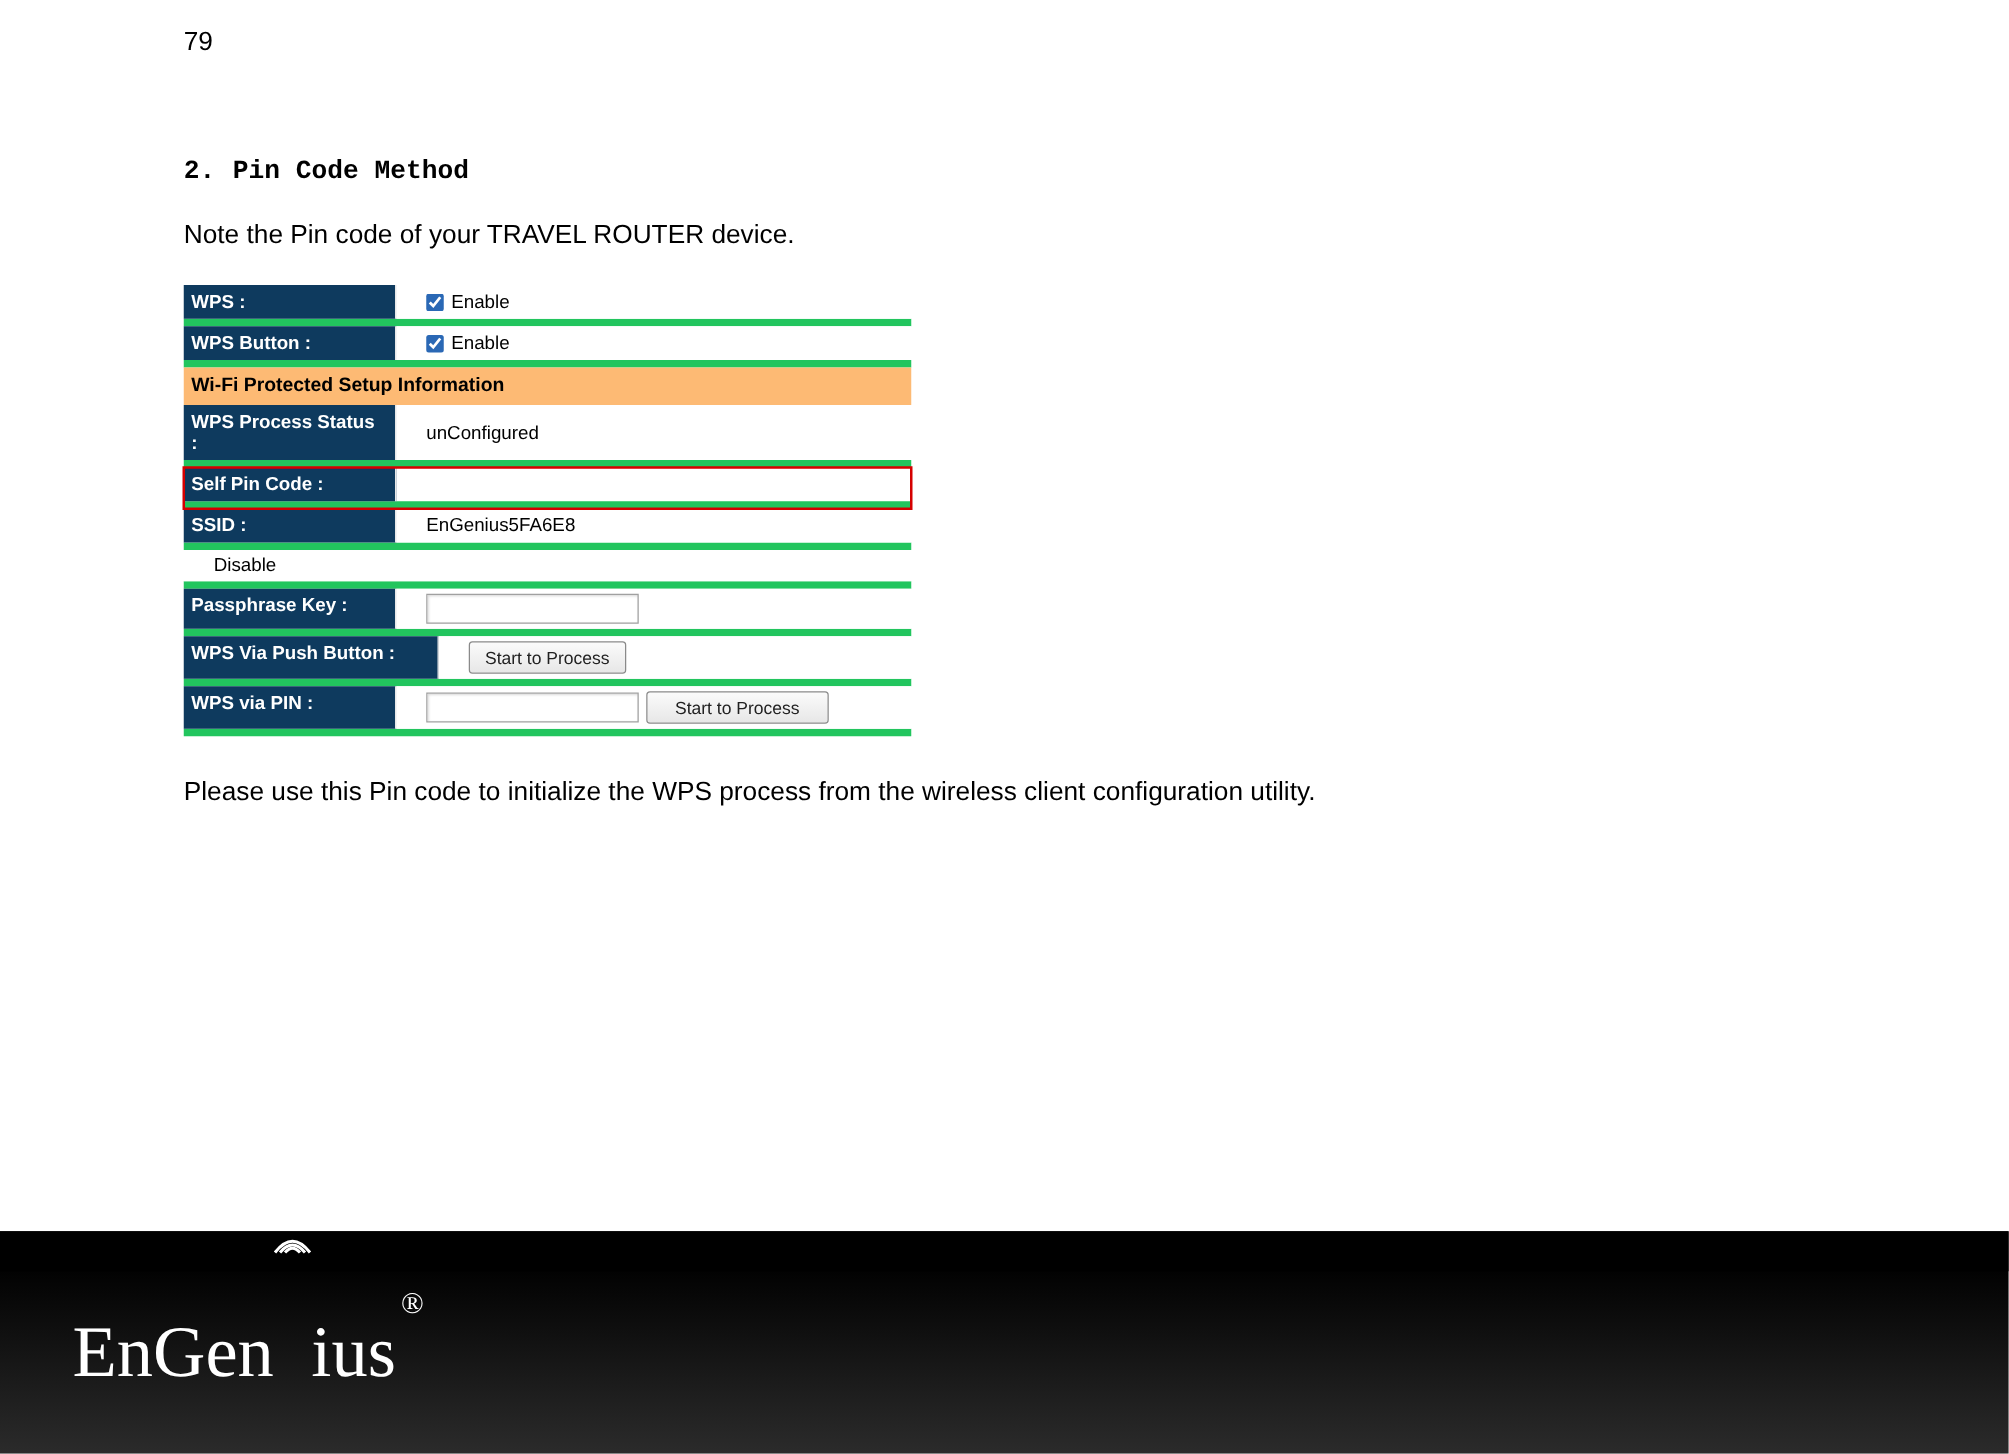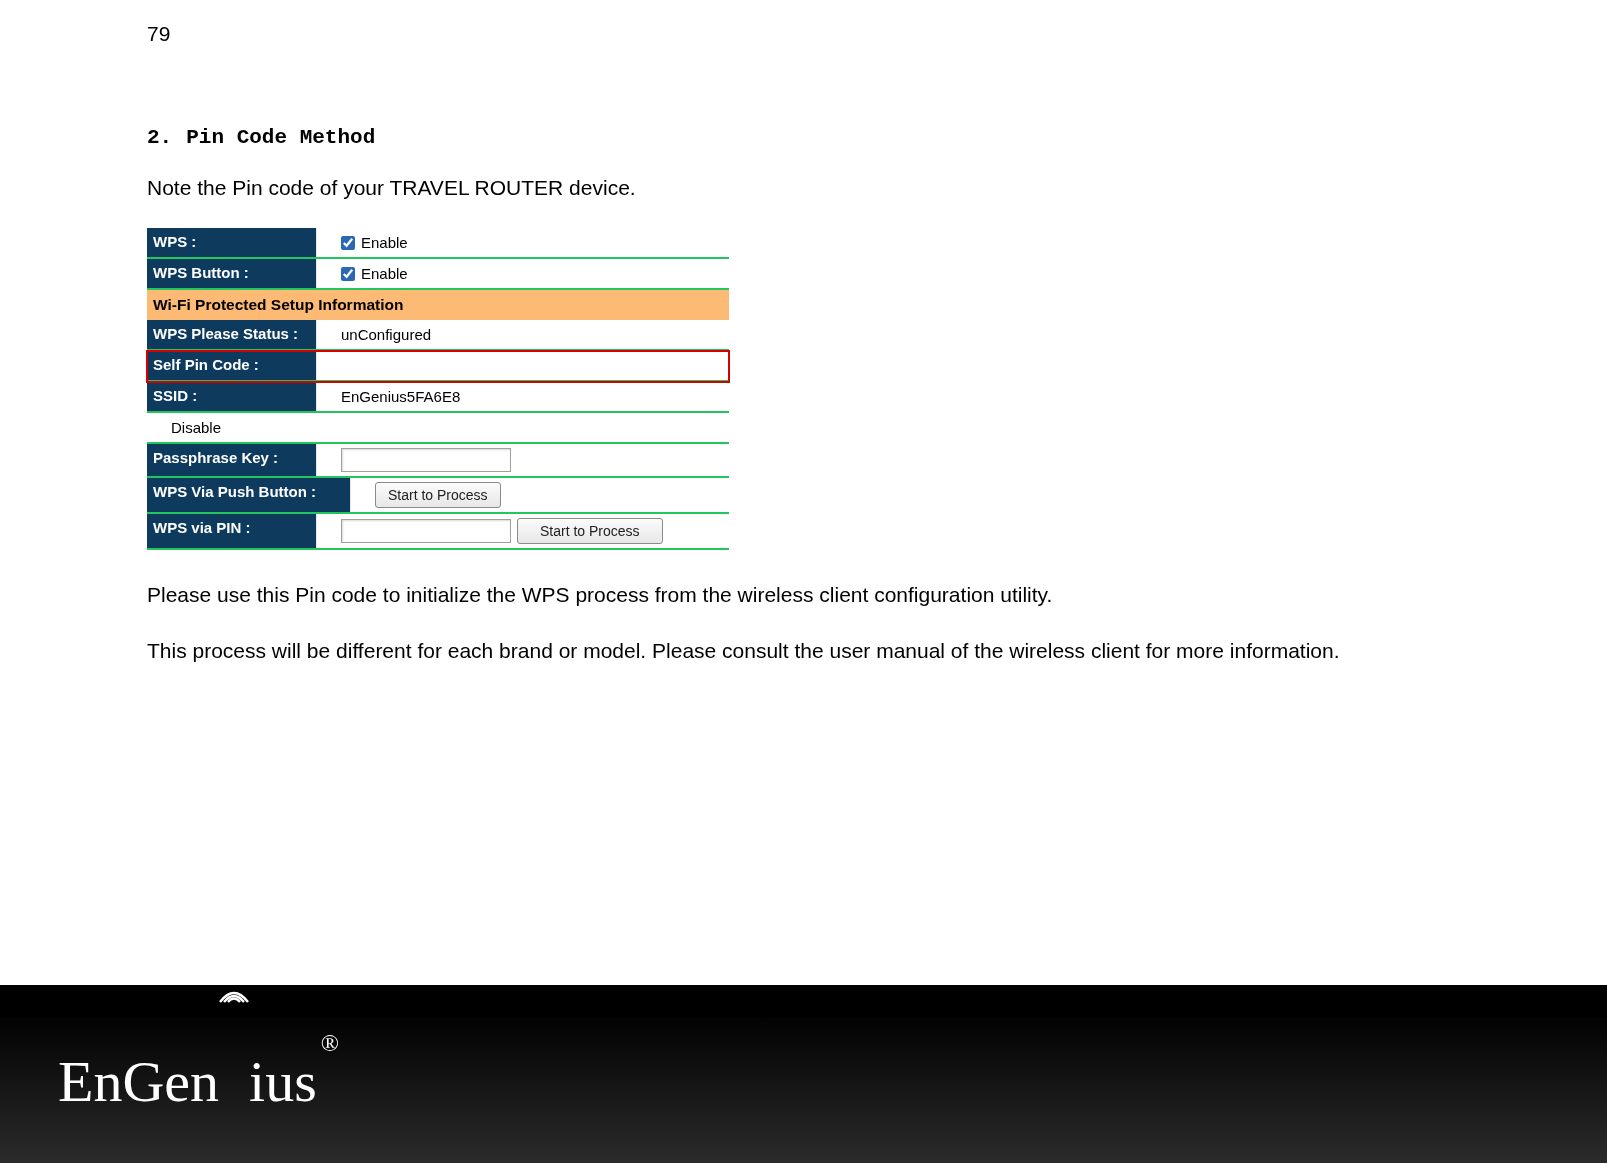--- a/index.html
+++ b/index.html
@@ -4,21 +4,21 @@
 <style>
   * { box-sizing: border-box; margin: 0; padding: 0; }
   html, body { width: 1607px; height: 1163px; font-family: Arial, "Helvetica Neue", Helvetica, sans-serif; background: #fff; color: #000; }
   .page { position: relative; width: 1530px; height: 1163px; }
   .page-number { position: absolute; left: 147px; top: 22px; font-size: 21px; }
   .content { position: absolute; left: 147px; top: 126px; width: 1320px; }
   .heading { font-weight: bold; font-size: 21px; margin-bottom: 24px; font-family: Liberation Mono, monospace; }
   .heading .num { display: inline-block; margin-right: 14px; }
   .para { font-size: 21px; line-height: 1.4; margin-bottom: 26px; }
   .config-panel { width: 582px; border: none; margin-bottom: 30px; font-family: Verdana, Tahoma, sans-serif; }
-  .config-row { display: flex; align-items: stretch; min-height: 31px; border-bottom: 2px solid #22c55e; }
+  .config-row { display: flex; align-items: stretch; min-height: 31px; border-bottom: 6px solid #22c55e; }
   .config-label { background: #0e3a5e; color: #fff; font-weight: bold; font-size: 15px; padding: 5px 8px 5px 6px; width: 170px; border-right: 1px solid #e8e8e8; }
   .config-value { padding: 4px 24px; font-size: 15px; flex: 1; display: flex; align-items: center; gap: 6px; background: #fff; }
   .config-section-header { background: #fdba74; color: #000; font-weight: bold; font-size: 15.5px; padding: 6px 6px 6px 6px; }
   .chk { width: 14px; height: 14px; accent-color: #2a68b5; }
   .highlight-row { outline: 2px solid #d50000; outline-offset: -1px; position: relative; }
   .txt-input { border: 1px solid #a0a0a0; box-shadow: inset 1px 1px 2px rgba(0,0,0,0.15); height: 24px; width: 170px; padding: 0 4px; font-size: 14px; }
   .btn { background: linear-gradient(#fbfbfb,#e7e7e7); border: 1px solid #8a8a8a; border-radius: 3px; height: 26px; padding: 0 12px; font-size: 14px; cursor: pointer; color: #222; }
   .btn2 { background: linear-gradient(#fbfbfb,#e7e7e7); border: 1px solid #8a8a8a; border-radius: 3px; height: 26px; padding: 0 22px; font-size: 14px; cursor: pointer; color: #222; }
   .footer { position: absolute; left: 0; bottom: 0; width: 1607px; height: 178px; background: linear-gradient(#000 0%, #000 14%, #2b2b2b 100%); }
   .footer-hr { position:absolute; top:0; left:0; right:0; height:32px; background:#000; }
@@ -58,21 +58,21 @@
         <div class="config-label">WPS Button :</div>
         <div class="config-value">
           <input type="checkbox" class="chk" checked="" style="">
           <span>Enable</span>
         </div>
       </div>
 
       <div class="config-section-header">Wi-Fi Protected Setup Information</div>
 
       <div class="config-row">
-        <div class="config-label">WPS Please Status :</div>
+        <div class="config-label">WPS Process Status :</div>
         <div class="config-value">unConfigured</div>
       </div>
 
       <div class="config-row highlight-row">
         <div class="config-label">Self Pin Code :</div>
       </div>
 
       <div class="config-row">
         <div class="config-label">SSID :</div>
         <div class="config-value">EnGenius5FA6E8</div>
@@ -100,21 +100,20 @@
         <div class="config-label">WPS via PIN :</div>
         <div class="config-value">
           <input type="text" class="txt-input" style="">
           <button class="btn2">Start to Process</button>
         </div>
       </div>
 
     </div>
 
     <p class="para">Please use this Pin code to initialize the WPS process from the wireless client configuration utility.</p>
-    <p class="para">This process will be different for each brand or model. Please consult the user manual of the wireless client for more information.</p>
 
   </div>
 
   <div class="footer">
     <div class="footer-hr"></div>
     <div class="logo">
       <span class="en">En</span>
         <span class="gen">Gen</span>
         <span class="wifi">
         <svg width="36" height="28" viewBox="0 0 36 28">

